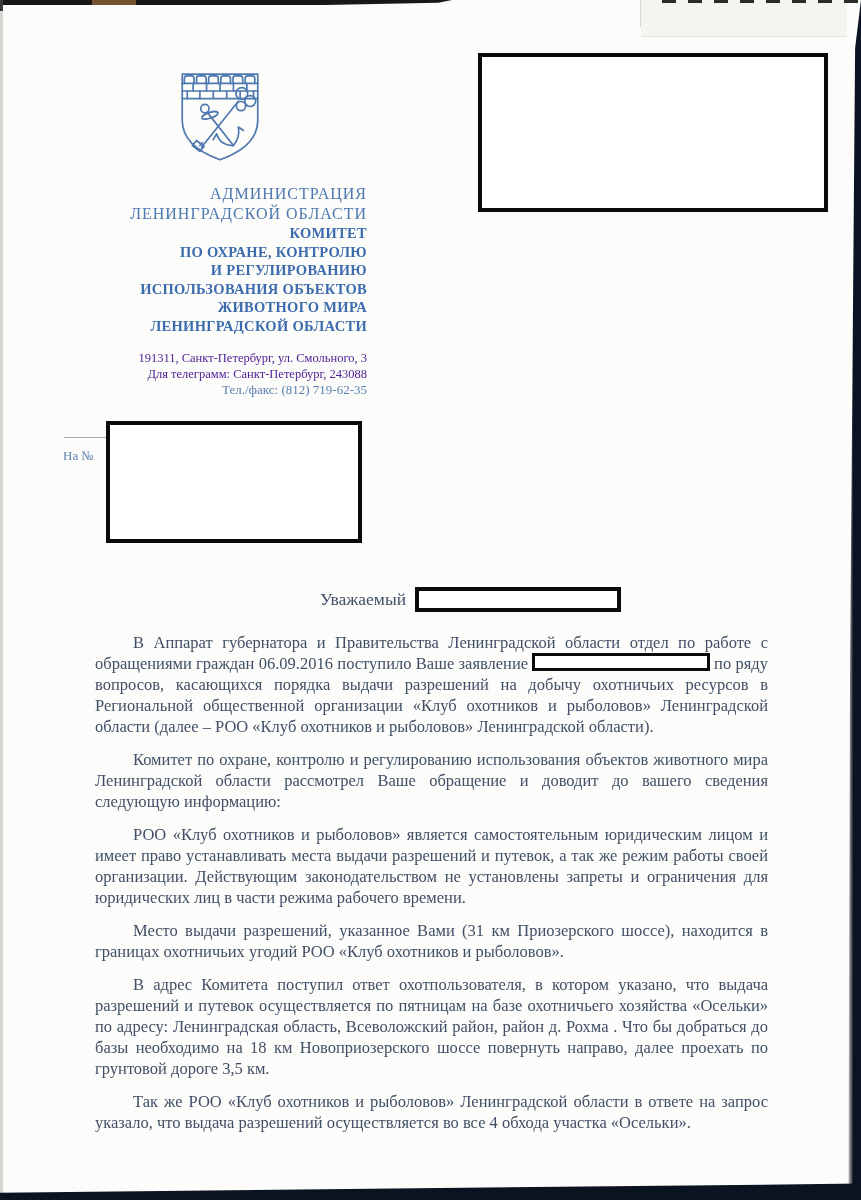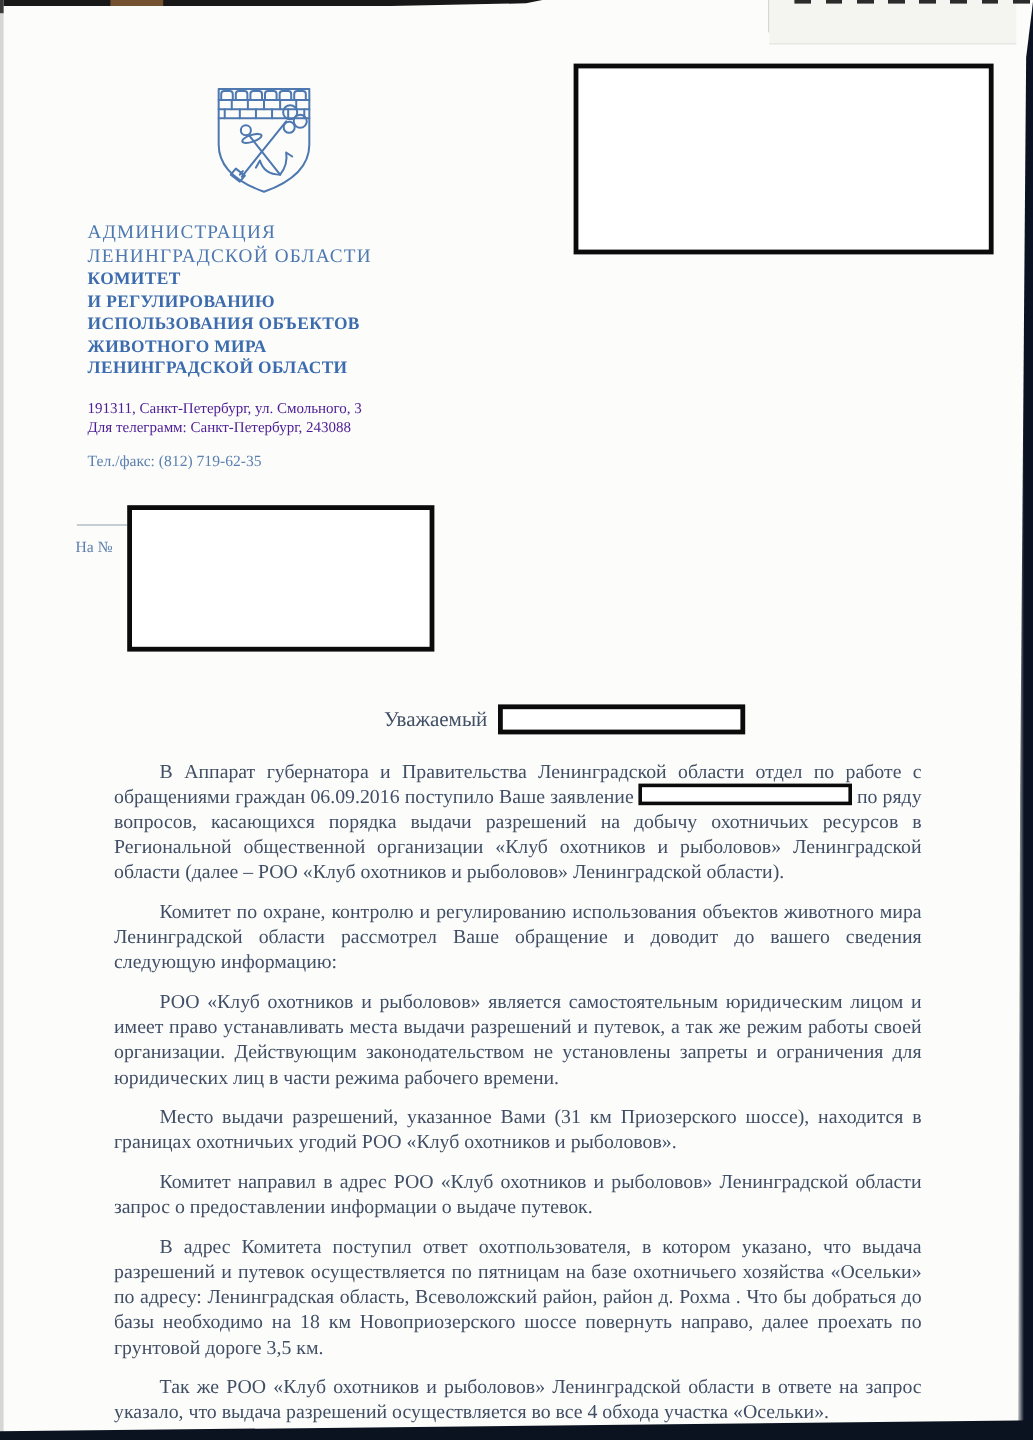--- a/index.html
+++ b/index.html
@@ -22,26 +22,26 @@
   .corner-line{position:absolute;left:640px;top:0;width:1px;height:27px;background:#d7d7d3;}
   .edge-right{position:absolute;right:0;top:0;width:14px;height:1200px;
     background:linear-gradient(270deg,#0b1322 0%,#0b1322 55%,rgba(11,19,34,0) 100%);
     clip-path:polygon(100% 0,100% 100%,10% 100%,22% 55%,58% 4%);}
   .edge-left{position:absolute;left:0;top:0;width:3px;height:1200px;background:#d6d6d3;}
   .edge-left-dark{position:absolute;left:0;top:0;width:3px;height:11px;background:#3a3a3a;}
   .edge-bottom{position:absolute;left:0;top:1180px;width:861px;height:20px;background:#0b1220;
     clip-path:polygon(0 64%,100% 18%,100% 100%,0 100%);}
 
   
-  .letterhead{position:absolute;left:73px;top:70px;width:294px;text-align:left;}
+  .letterhead{position:absolute;left:73px;top:70px;width:294px;text-align:right;}
   .arms{display:block;margin:0 auto;}
   .org-name{margin-top:20px;color:#4d78b0;font-size:16px;line-height:20px;letter-spacing:1px;}
   .committee{color:#3d6cae;font-weight:bold;font-size:14.5px;line-height:18.5px;letter-spacing:.3px;}
   .addr{margin-top:15px;color:#4c1d95;font-size:12.5px;line-height:16px;}
-  .phone{margin-top:12px;color:#5a80b0;font-size:13px;}
+  .phone{color:#5a80b0;font-size:13px;}
   .ref-rule{position:absolute;left:64px;top:437px;width:43px;height:1px;background:#a3aebc;}
   .ref-label{position:absolute;left:63px;top:448px;color:#5b7fae;font-size:13px;text-align:center;}
 
   
   .redact{position:absolute;background:#ffffff;border:4px solid #0b0b0b;box-sizing:border-box;}
   .redact-recipient{left:478px;top:53px;width:350px;height:159px;}
   .redact-reference{left:106px;top:421px;width:256px;height:122px;}
 
   
   .greeting{position:absolute;left:320px;top:587px;display:flex;align-items:center;gap:9px;
@@ -99,20 +99,21 @@
       <path d="M22,84 l9,7 -5,6 -9,-7 z M26,90 l3,-3.5"></path>
     </svg>
 
     <div class="org-name">
       <div>АДМИНИСТРАЦИЯ</div>
       <div>ЛЕНИНГРАДСКОЙ ОБЛАСТИ</div>
     </div>
 
     <div class="committee">
       <div>КОМИТЕТ</div>
+      <div>ПО ОХРАНЕ, КОНТРОЛЮ</div>
       <div>И РЕГУЛИРОВАНИЮ</div>
       <div>ИСПОЛЬЗОВАНИЯ ОБЪЕКТОВ</div>
       <div>ЖИВОТНОГО МИРА</div>
       <div>ЛЕНИНГРАДСКОЙ ОБЛАСТИ</div>
     </div>
 
     <div class="addr">
       <div>191311, Санкт-Петербург, ул. Смольного, 3</div>
       <div>Для телеграмм: Санкт-Петербург, 243088</div>
     </div>
@@ -129,18 +130,17 @@
   <div class="greeting">
     <span>Уважаемый</span>
     <span class="redact-inline-name"></span>
   </div>
 
   <div class="body-text">
     <p><span>В Аппарат губернатора и Правительства Ленинградской области  отдел по работе с обращениями граждан 06.09.2016 поступило Ваше заявление</span><span class="redact-inline-ref"></span><span>по ряду вопросов, касающихся порядка выдачи разрешений на добычу охотничьих ресурсов в Региональной общественной организации «Клуб охотников и рыболовов» Ленинградской области (далее – РОО «Клуб охотников и рыболовов» Ленинградской области).</span></p>
     <p>Комитет по охране, контролю и регулированию использования объектов животного мира Ленинградской области рассмотрел Ваше обращение и доводит до вашего сведения следующую информацию:</p>
     <p>РОО «Клуб охотников и рыболовов» является самостоятельным юридическим лицом и имеет право устанавливать места выдачи разрешений и путевок, а так же режим работы своей организации. Действующим законодательством не установлены запреты и ограничения для юридических лиц в части режима рабочего времени.</p>
     <p>Место выдачи разрешений, указанное Вами (31 км Приозерского шоссе), находится в границах охотничьих угодий РОО «Клуб охотников и рыболовов».</p>
-    <p>Комитет направил в адрес РОО «Клуб охотников и рыболовов» Ленинградской области запрос о предоставлении информации о выдаче путевок.</p>
     <p>В адрес Комитета поступил ответ охотпользователя, в котором указано, что выдача разрешений и путевок осуществляется по пятницам на базе охотничьего хозяйства «Осельки» по адресу: Ленинградская область, Всеволожский район, район д. Рохма . Что бы добраться до базы необходимо на 18 км Новоприозерского шоссе повернуть направо, далее проехать по грунтовой дороге 3,5 км.</p>
     <p>Так же РОО «Клуб охотников и рыболовов» Ленинградской области в ответе на запрос указало, что выдача разрешений осуществляется во все 4 обхода участка «Осельки».</p>
   </div>
 
 </div>
 
 </body></html>

